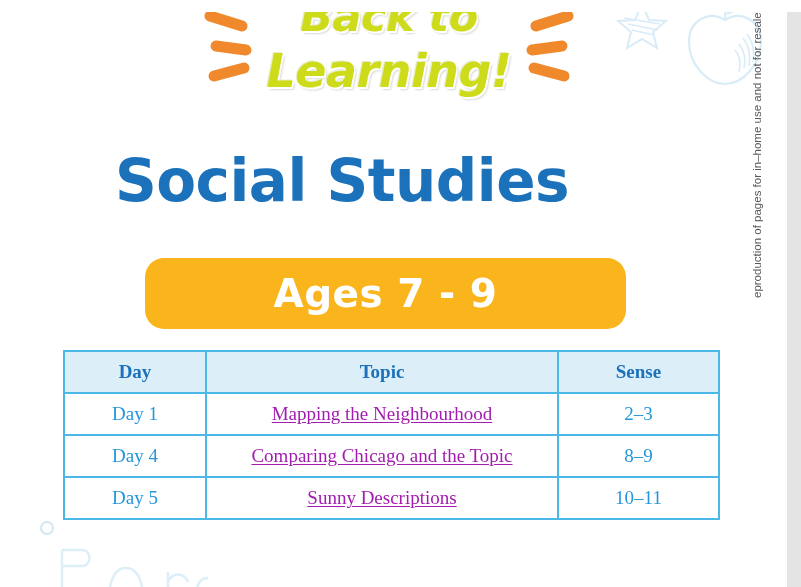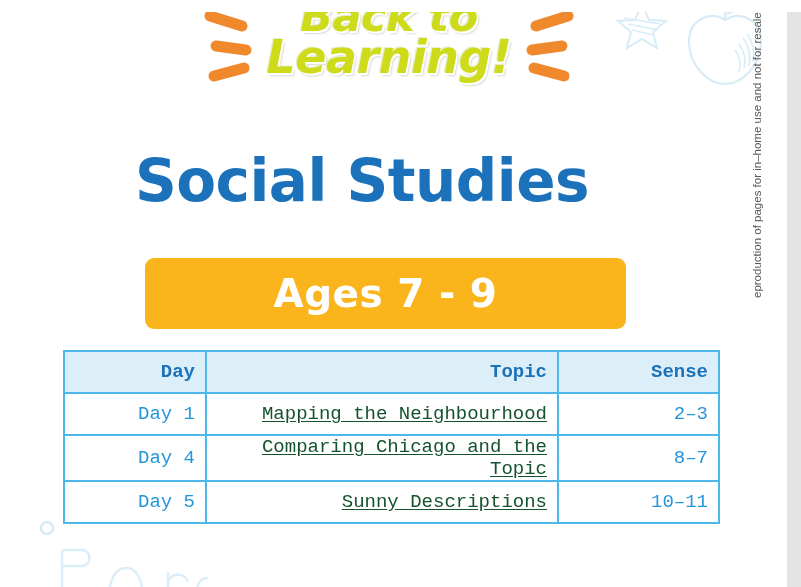--- a/index.html
+++ b/index.html
@@ -62,46 +62,45 @@
     font-style: italic;
     color: #cddb1b;
     line-height: 0.93;
     letter-spacing: -0.5px;
     text-shadow:
       1.5px 1.5px 0 #ffffff,
       -1.2px -1.2px 0 #e8eecb,
        2.5px 2.5px 2px rgba(150,150,130,0.35);
   }
   #logo-line-1 { font-size: 43px; }
-  #logo-line-2 { font-size: 46px; }
+  #logo-line-2 { font-size: 46px; margin-top: 14px; }
 
   
   #main-title {
     position: absolute;
     left: 0; top: 96px;
     width: 684px;
     text-align: center;
     color: #1b72bb;
     font-family: "DejaVu Sans", sans-serif;
     font-weight: bold;
     font-size: 58px;
     line-height: 1.18;
     letter-spacing: -0.5px;
-    padding-left: 20px;
   }
   #main-title .t-line { display: block; }
 
   
   #age-banner {
     position: absolute;
     left: 145px; top: 246px;
     width: 481px;
     height: 71px;
     background: #fbb51c;
-    border-radius: 9px;
+    border-radius: 19px;
     display: flex;
     align-items: center;
     justify-content: center;
   }
   #age-banner-label {
     color: #ffffff;
     font-family: "DejaVu Sans", sans-serif;
     font-weight: bold;
     font-size: 39px;
     letter-spacing: 0.5px;
@@ -113,41 +112,41 @@
     left: 63px; top: 338px;
     width: 657px;
     border-collapse: collapse;
     table-layout: fixed;
   }
   #schedule-table th,
   #schedule-table td {
     border: 2px solid #4cb8e8;
     height: 40px;
     padding: 0 10px;
-    text-align: right;
+    text-align: center;
     vertical-align: middle;
-    font-family: Liberation Mono, monospace;
+    font-family: Liberation Serif, serif;
     font-size: 19px;
   }
   #schedule-table thead th {
     background: #dceef8;
     color: #1b72bb;
     font-weight: bold;
   }
   #schedule-table tbody td {
     background: #ffffff;
     color: #2596db;
     font-weight: normal;
     border-radius: 17px;
   }
   .col-day   { width: 142px; }
   .col-topic { width: 352px; }
   .col-page  { width: 161px; }
   .topic-link {
-    color: #14532d;
+    color: #a21caf;
     text-decoration: underline;
     text-underline-offset: 2px;
     cursor: pointer;
   }
 
   
   #copyright-vertical {
     position: absolute;
     left: 751px;
     top: 286px;
@@ -233,21 +232,21 @@
         <td>
           <span class="topic-link">Mapping the Neighbourhood</span>
         </td>
         <td>2–3</td>
       </tr>
       <tr>
         <td>Day 4</td>
         <td>
           <span class="topic-link">Comparing Chicago and the Topic</span>
         </td>
-        <td>8–7</td>
+        <td>8–9</td>
       </tr>
       <tr>
         <td>Day 5</td>
         <td>
           <span class="topic-link">Sunny Descriptions</span>
         </td>
         <td>10–11</td>
       </tr>
     </tbody>
   </table>

